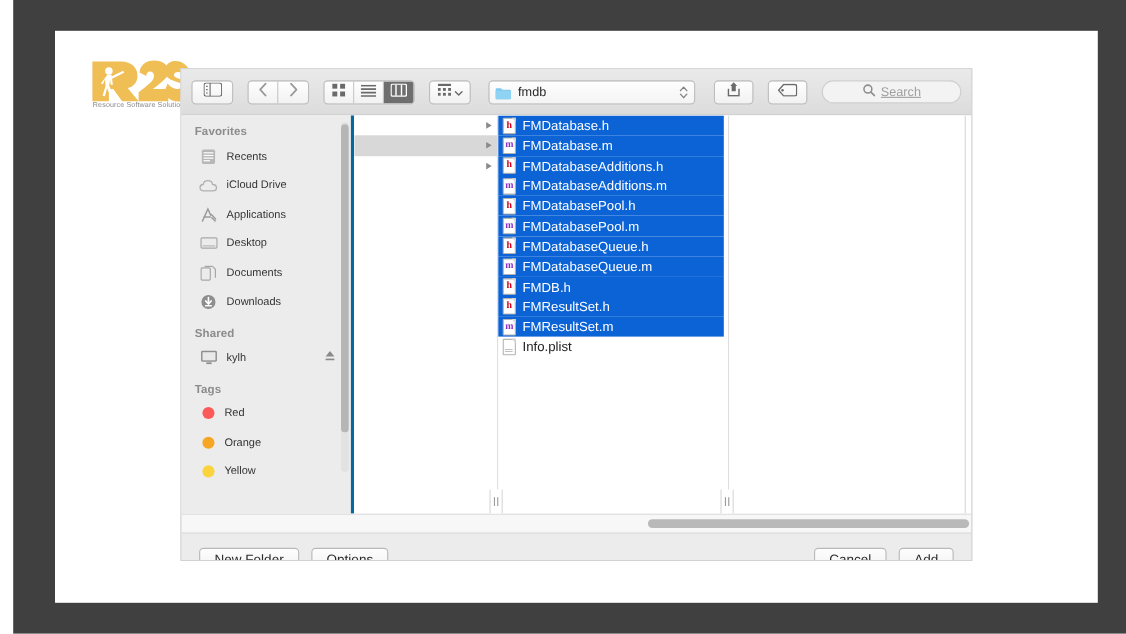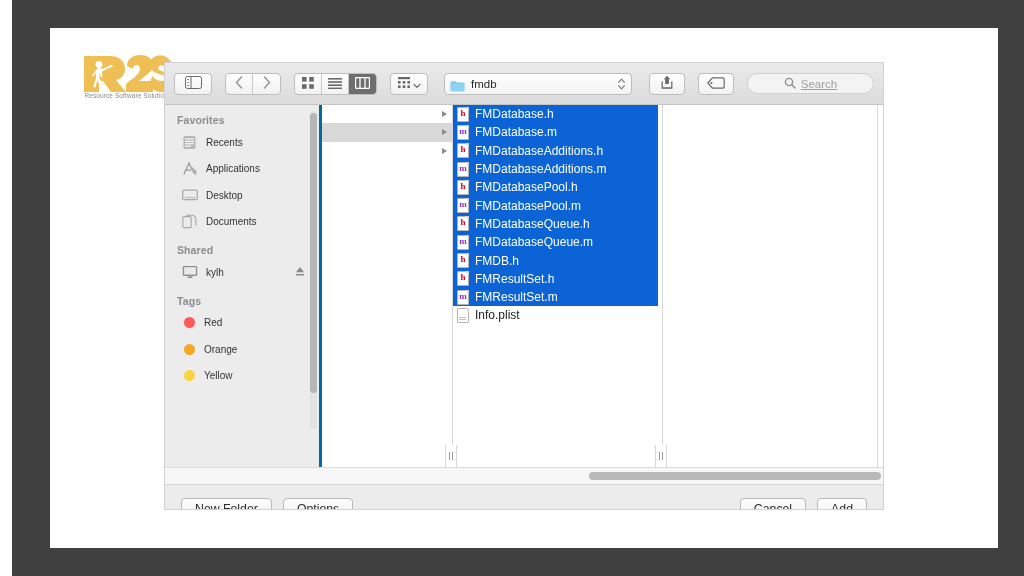--- a/index.html
+++ b/index.html
@@ -563,20 +563,28 @@
               <rect x="1.5" y="1" width="12" height="13" rx="1.6" fill="#b7b7b7"></rect>
               <rect x="3" y="3.4" width="9" height="1.1" fill="#ffffff"></rect>
               <rect x="3" y="5.8" width="9" height="1.1" fill="#ffffff"></rect>
               <rect x="3" y="8.2" width="9" height="1.1" fill="#ffffff"></rect>
               <rect x="3" y="10.6" width="6" height="1.1" fill="#ffffff"></rect>
             </svg>
           </span>
           <span class="sb-label">Recents</span>
         </div>
 
+        <div class="sb-row">
+          <span class="sb-ico">
+            <svg width="17" height="12" viewBox="0 0 17 12">
+              <path d="M4.3 10.6 C2.2 10.6 0.8 9.3 0.8 7.6 C0.8 6 2 4.8 3.7 4.7 C4 2.7 5.8 1.2 8 1.2 C10.2 1.2 12 2.7 12.3 4.7 C14.2 4.8 15.8 5.9 15.8 7.7 C15.8 9.4 14.3 10.6 12.3 10.6 Z" fill="none" stroke="#b0b0b0" stroke-width="1.2"></path>
+            </svg>
+          </span>
+          <span class="sb-label">iCloud Drive</span>
+        </div>
 
         <div class="sb-row">
           <span class="sb-ico">
             <svg width="16" height="15" viewBox="0 0 16 15">
               <path d="M2 13 L7 2 L9.5 7.6" fill="none" stroke="#9a9a9a" stroke-width="1.3" stroke-linecap="round"></path>
               <path d="M10.5 10 L13.6 13" fill="none" stroke="#9a9a9a" stroke-width="1.3" stroke-linecap="round"></path>
               <line x1="3.6" y1="9.2" x2="9.2" y2="9.2" stroke="#9a9a9a" stroke-width="1.3" stroke-linecap="round"></line>
               <line x1="10.2" y1="7" x2="14" y2="11" stroke="#9a9a9a" stroke-width="1.3" stroke-linecap="round"></line>
             </svg>
           </span>
@@ -596,20 +604,30 @@
         <div class="sb-row">
           <span class="sb-ico">
             <svg width="15" height="15" viewBox="0 0 15 15">
               <rect x="0.8" y="2.6" width="8.4" height="11" rx="1" fill="none" stroke="#a8a8a8" stroke-width="1.1"></rect>
               <path d="M4 1.2 L11.2 1.2 L13.8 3.8 L13.8 11.4" fill="none" stroke="#a8a8a8" stroke-width="1.1"></path>
             </svg>
           </span>
           <span class="sb-label">Documents</span>
         </div>
 
+        <div class="sb-row">
+          <span class="sb-ico">
+            <svg width="15" height="15" viewBox="0 0 15 15">
+              <circle cx="7.5" cy="7.5" r="6.4" fill="#8e8e8e"></circle>
+              <path d="M7.5 3.6 L7.5 8.6 M5 6.6 L7.5 9.4 L10 6.6" fill="none" stroke="#ffffff" stroke-width="1.5" stroke-linecap="round" stroke-linejoin="round"></path>
+              <rect x="4.4" y="10.3" width="6.2" height="1.3" fill="#ffffff"></rect>
+            </svg>
+          </span>
+          <span class="sb-label">Downloads</span>
+        </div>
 
         <div class="sb-head">Shared</div>
 
         <div class="sb-row">
           <span class="sb-ico">
             <svg width="16" height="14" viewBox="0 0 16 14">
               <rect x="0.8" y="0.9" width="14.4" height="10" rx="1.3" fill="#8e8e8e"></rect>
               <rect x="2.1" y="2.2" width="11.8" height="7.4" fill="#e9e9e9"></rect>
               <rect x="5.6" y="11.4" width="4.8" height="1.6" fill="#8e8e8e"></rect>
             </svg>

